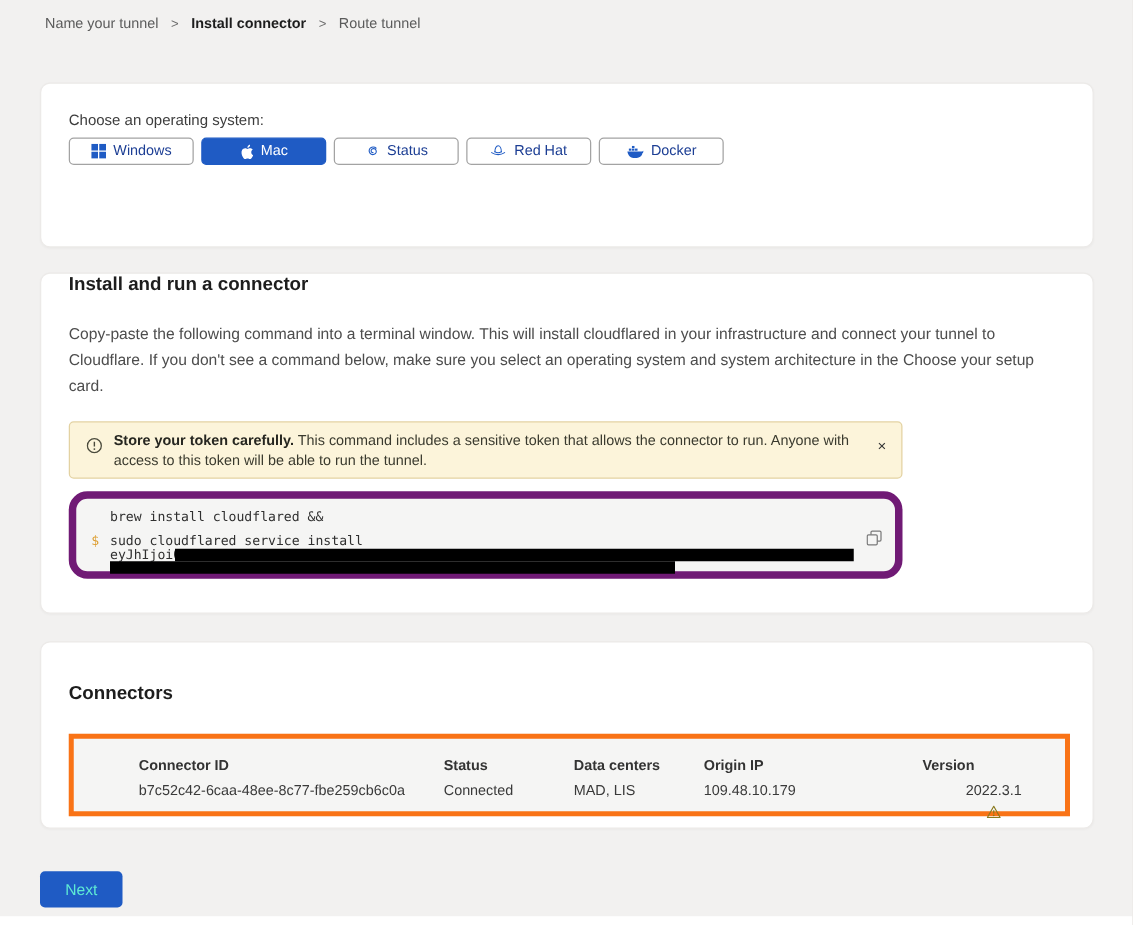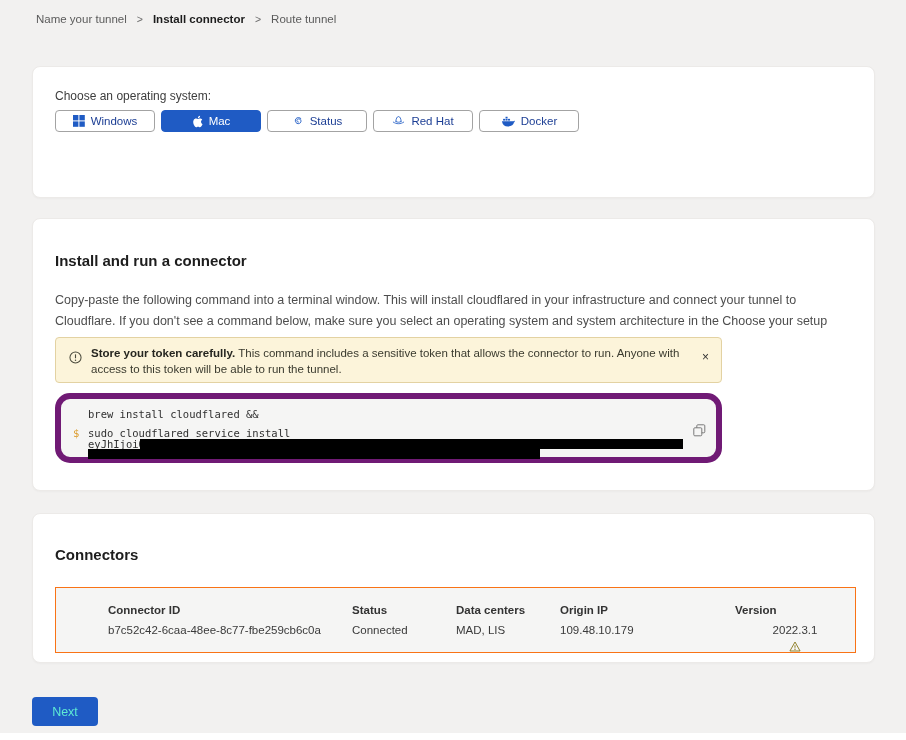--- a/index.html
+++ b/index.html
@@ -40,21 +40,21 @@
     display:flex; align-items:center; justify-content:center; gap:6px;
     background:#ffffff; border:1px solid #a3a3a3; border-radius:4px;
     color:#1c3e94; font-size:11.5px; font-family:"Liberation Sans",sans-serif;
     cursor:pointer; padding:0;
   }
   .os-btn.selected { background:#1f5bc4; border-color:#1f5bc4; color:#ffffff; }
   .os-btn svg { display:block; }
 
   
   .card-install { top:218px; height:273px; }
-  .card-install h2 { padding-top:33px; }
+  .card-install h2 { }
   .install-desc {
     margin:21px 22px 0 22px; width:792px;
     font-size:12.5px; line-height:21px; color:#4d4d4d;
   }
   .warn-banner {
     position:absolute; left:22px; top:118px; width:667px; height:46px;
     background:#fcf4da; border:1px solid #e3d2a2; border-radius:4px;
     display:flex; align-items:flex-start;
   }
   .warn-icon { margin:12px 0 0 13px; flex:0 0 auto; }
@@ -83,21 +83,21 @@
   .copy-btn {
     position:absolute; left:629px; top:24px; width:18px; height:18px;
     background:none; border:none; cursor:pointer; padding:0;
   }
 
   
   .card-connectors { top:513px; height:150px; }
   .card-connectors h2 { padding-top:32px; }
   .conn-table {
     position:absolute; left:22px; top:73px; width:801px; height:66px;
-    background:#f5f5f4; border:1px solid #f97316;
+    background:#f5f5f4; border:4px solid #f97316;
     padding:16px 0 0 52px;
     display:grid;
     grid-template-columns:244px 104px 104px 175px 1fr;
     grid-auto-rows:20px;
     font-size:11.5px; color:#2e2e2e;
   }
   .conn-table .th { font-weight:bold; color:#333333; }
   .conn-table .td { color:#3a3a3a; }
   .status-connected { color:#538a5a; }
   .version-cell { display:flex; align-items:center; gap:5px;flex-direction:column; }

